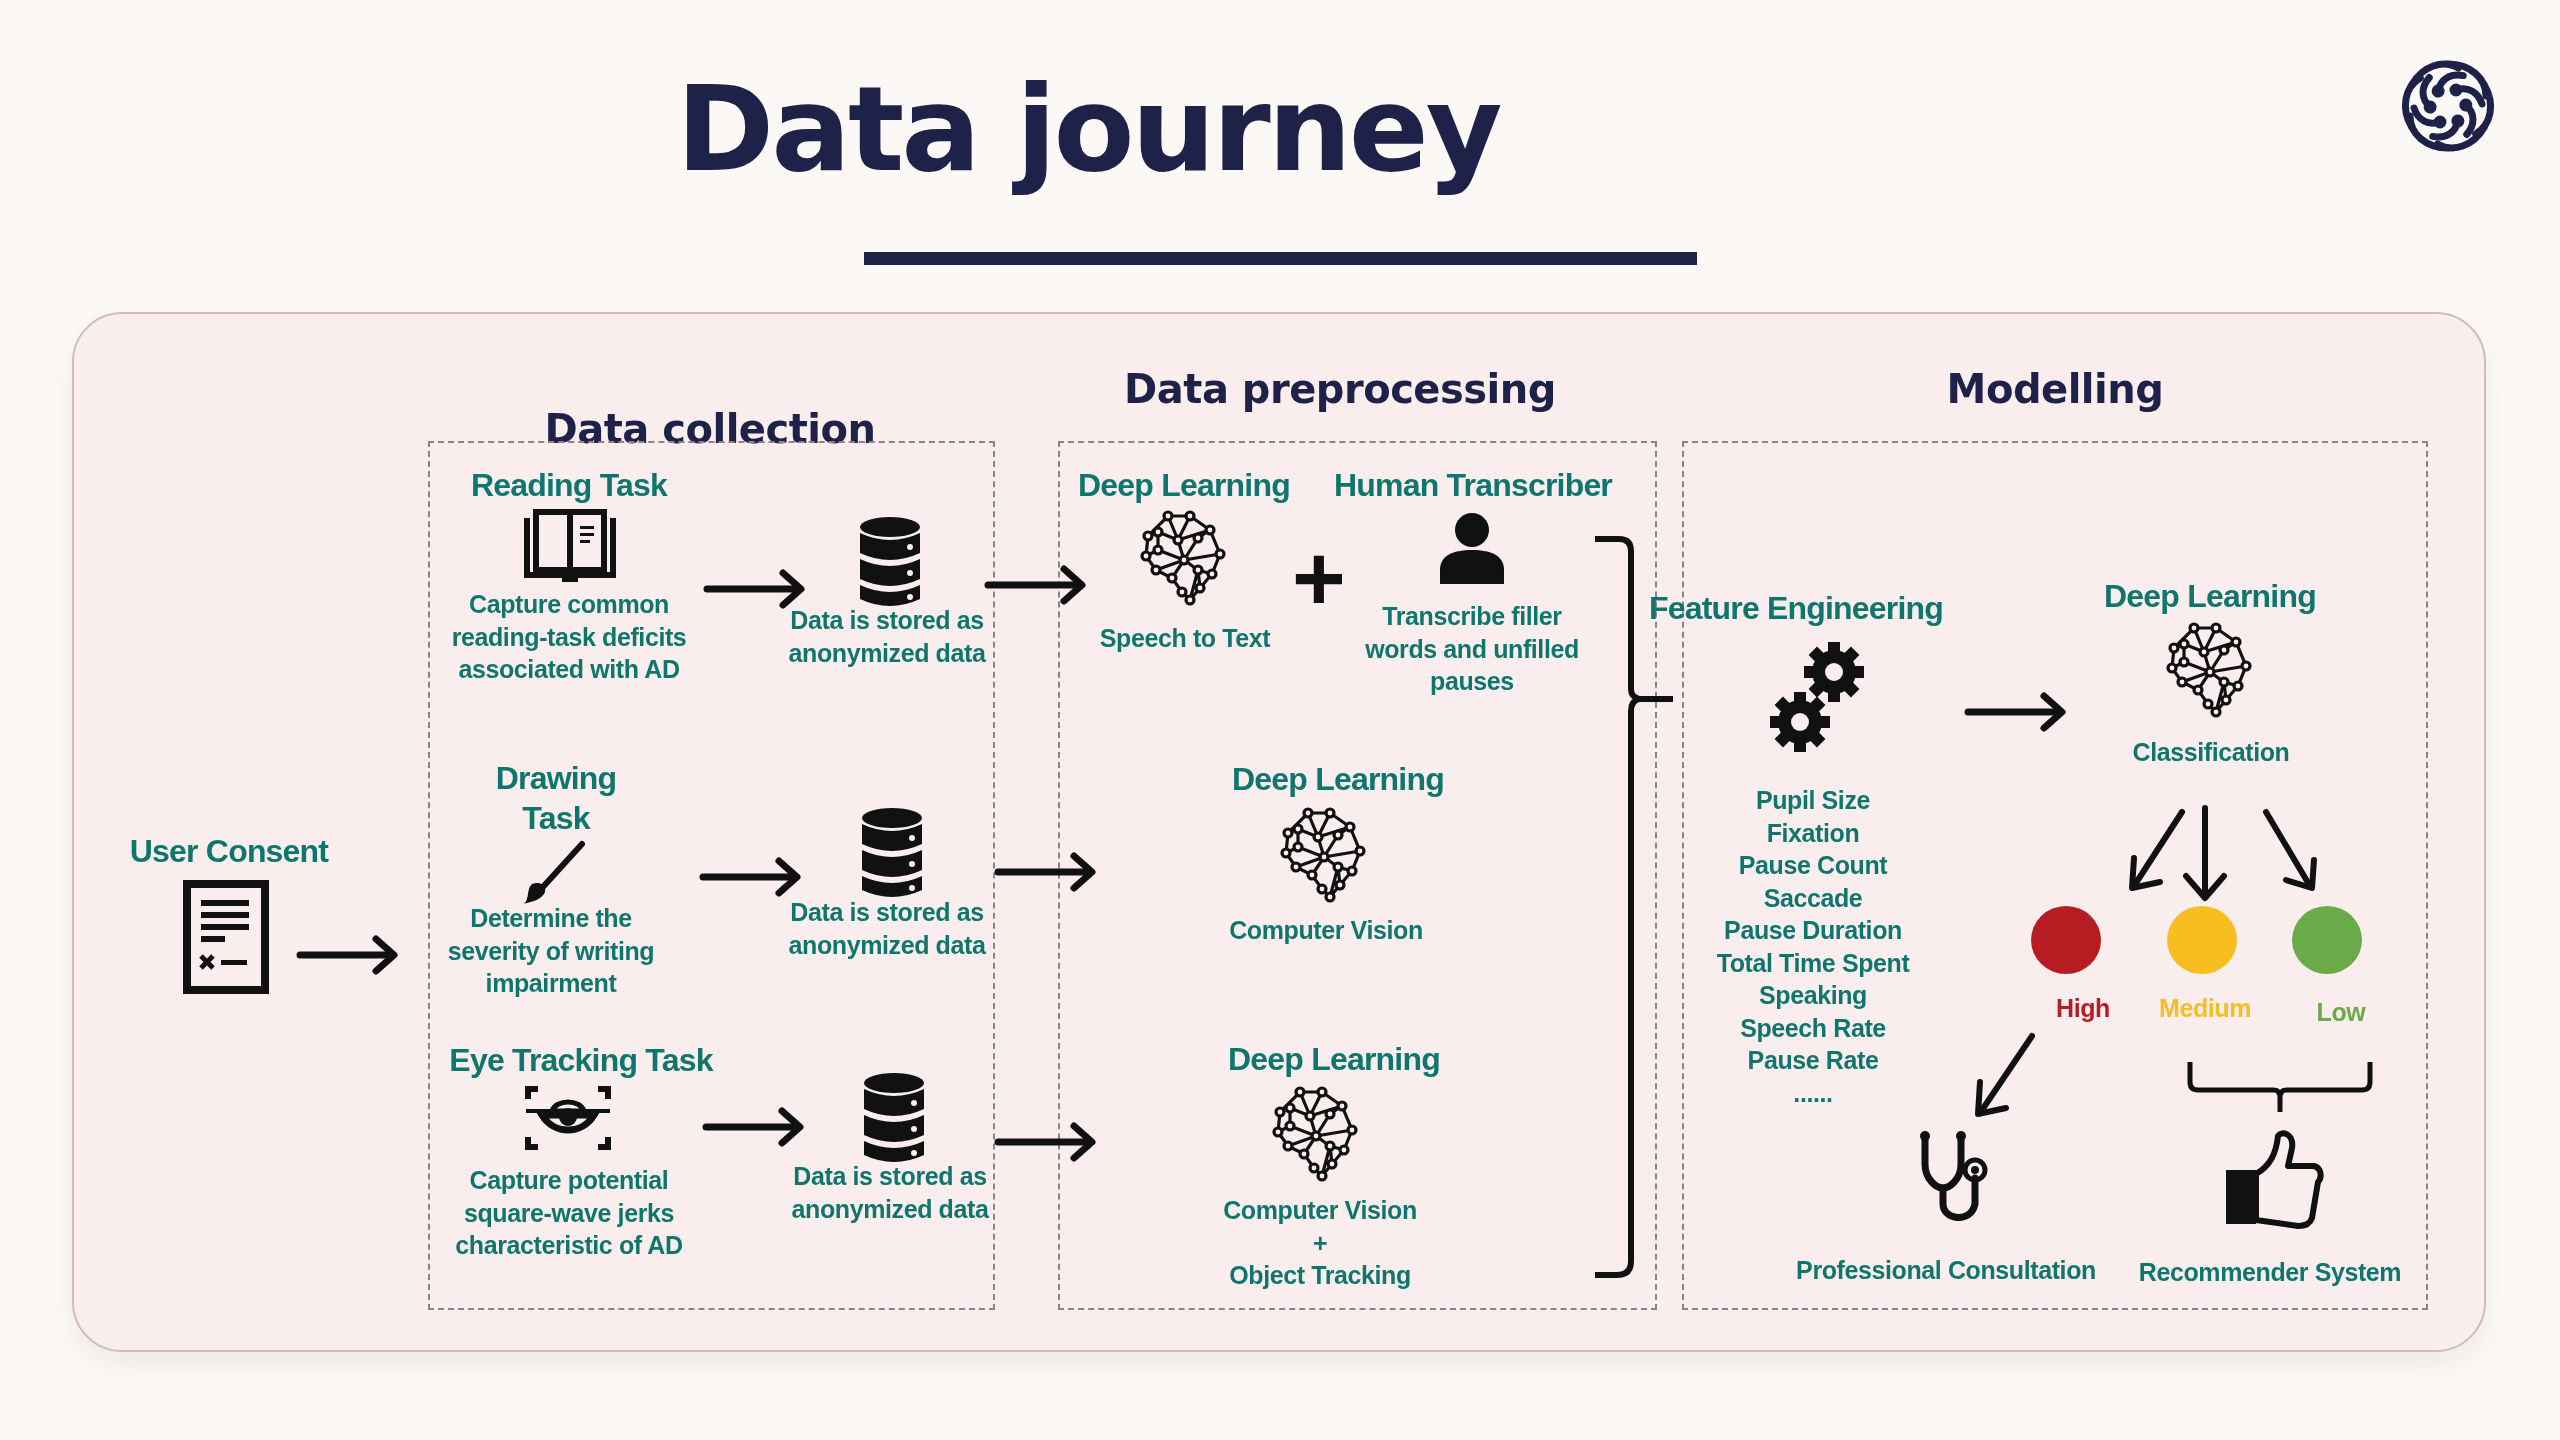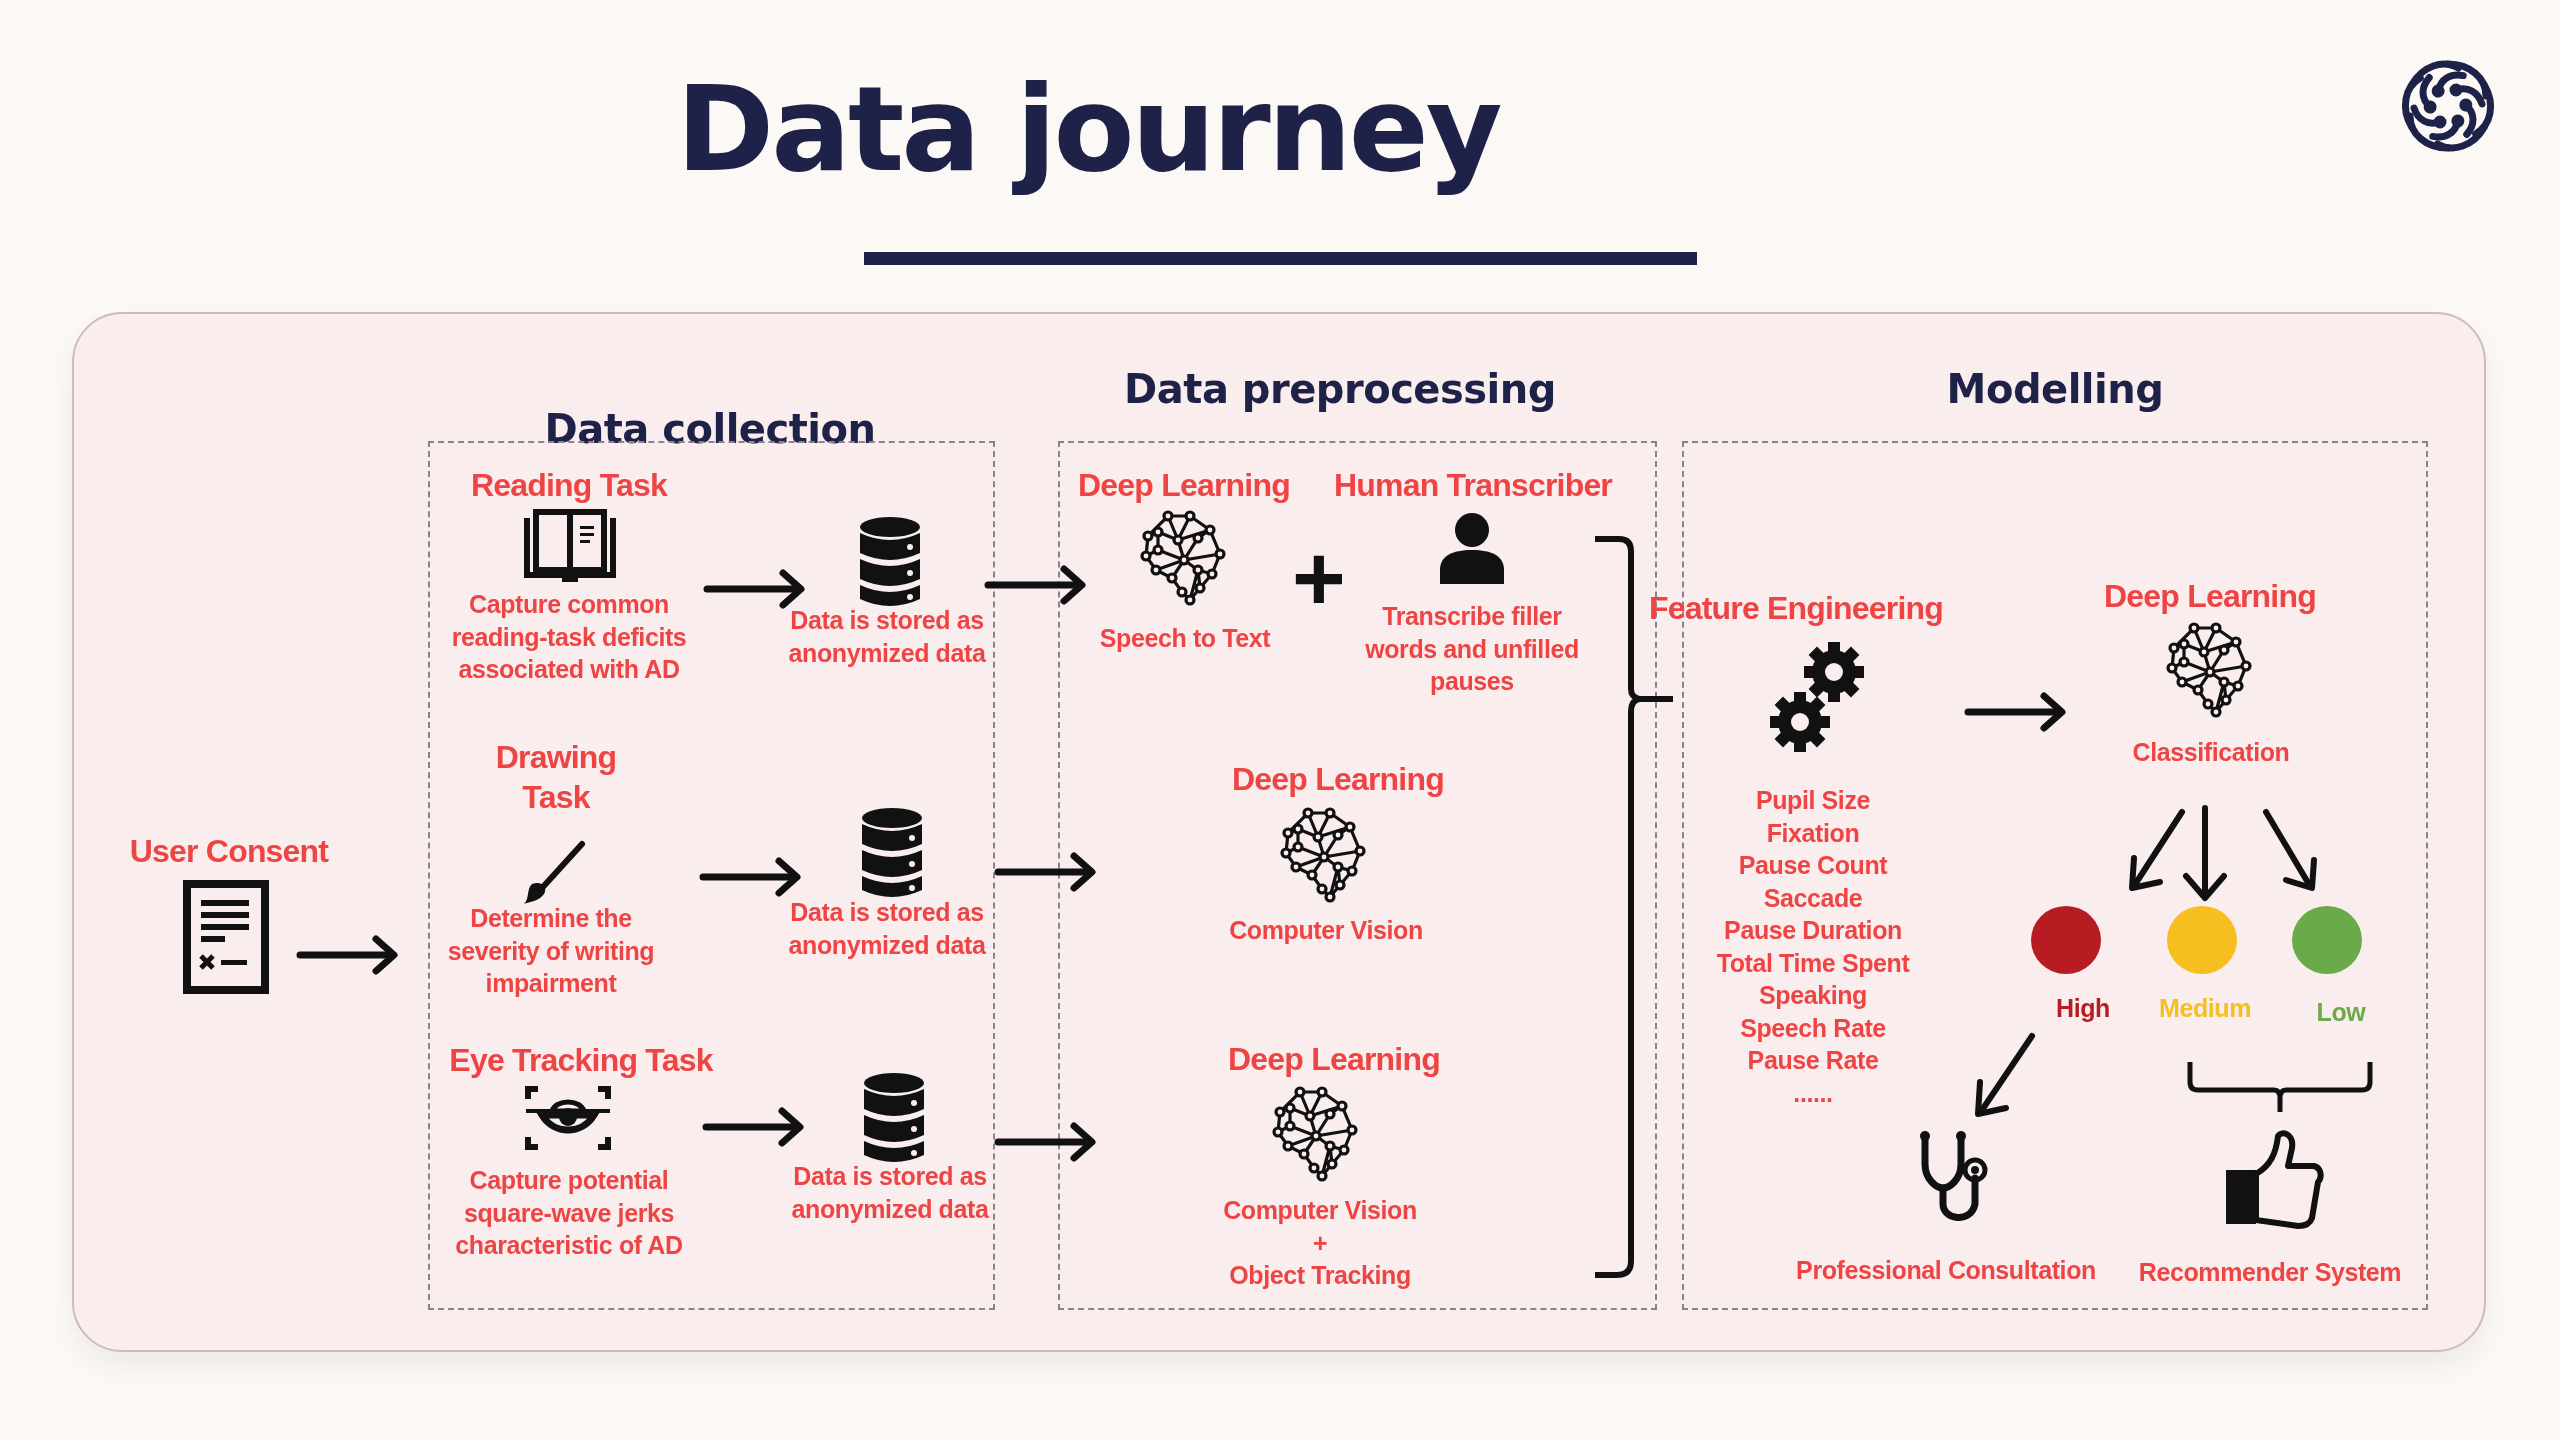--- a/index.html
+++ b/index.html
@@ -4,21 +4,21 @@
 <style>
   html,body{margin:0;padding:0;}
   body{width:2560px;height:1440px;background:#FBF8F6;position:relative;overflow:hidden;font-family:"Liberation Sans",sans-serif;color:#111;}
   .abs{position:absolute;}
   #title{left:0;width:2176px;top:70px;text-align:center;font-family:"DejaVu Sans",sans-serif;font-weight:bold;font-size:118px;letter-spacing:-3px;color:#1E2248;line-height:1;}
   #title-underline{left:864px;top:252px;width:833px;height:13px;background:#1E2248;}
   #logo{left:2398px;top:56px;width:100px;height:100px;}
   #card{left:72px;top:312px;width:2414px;height:1040px;background:#FAEDED;border:2px solid #CDBBC4;border-radius:50px;box-shadow:0 14px 28px rgba(0,0,0,0.06);box-sizing:border-box;}
   .section-head{top:366px;font-family:"DejaVu Sans",sans-serif;font-weight:bold;font-size:40px;color:#1E2248;text-align:center;transform:translateX(-50%);white-space:nowrap;letter-spacing:-0.5px;}
   .dbox{border:2px dashed #8C8289;box-sizing:border-box;top:441px;height:869px;}
-  .lbl{font-family:"Liberation Sans",sans-serif;font-weight:bold;text-align:center;white-space:nowrap;transform:translateX(-50%);line-height:1.2;color:#ef4444;}
+  .lbl{font-family:"Liberation Sans",sans-serif;font-weight:bold;text-align:center;white-space:nowrap;transform:translateX(-50%);line-height:1.2;color:#0f766e;}
   .h{font-size:32px;letter-spacing:-0.8px;}
   .t{font-size:25px;letter-spacing:-0.4px;line-height:1.3;}
   .feat{font-size:25px;letter-spacing:-0.4px;line-height:1.3;}
   svg{overflow:visible;}
 </style>
 </head>
 <body>
 
 <div id="title" class="abs">Data journey</div>
 <div id="title-underline" class="abs"></div>
@@ -125,21 +125,21 @@
     <use href="#arrow-r"></use>
   </svg>
 <svg class="abs" style="left:860px;top:517px;" width="60" height="96" viewBox="0 0 60 96">
     <use href="#db"></use>
   </svg>
 <div class="abs lbl t" style="left:887px;top:604px;">
   <div>Data is stored as</div>
   <div>anonymized data</div>
 </div>
 
-<div class="abs lbl h" style="left:556px;top:737px;line-height:1.25;">
+<div class="abs lbl h" style="left:556px;top:758px;line-height:1.25;">
   <div>Drawing</div>
   <div>Task</div>
 </div>
 <svg class="abs" style="left:520px;top:842px;" width="70" height="64" viewBox="0 0 70 64">
   <line x1="62" y1="2" x2="22" y2="46" stroke="#111" stroke-width="6" stroke-linecap="round"></line>
   <path d="M12 42 C22 38 28 46 24 52 C18 60 8 60 4 62 C10 56 6 48 12 42 Z" fill="#111"></path>
 </svg>
 <div class="abs lbl t" style="left:551px;top:902px;">
   <div>Determine the</div>
   <div>severity of writing</div>

